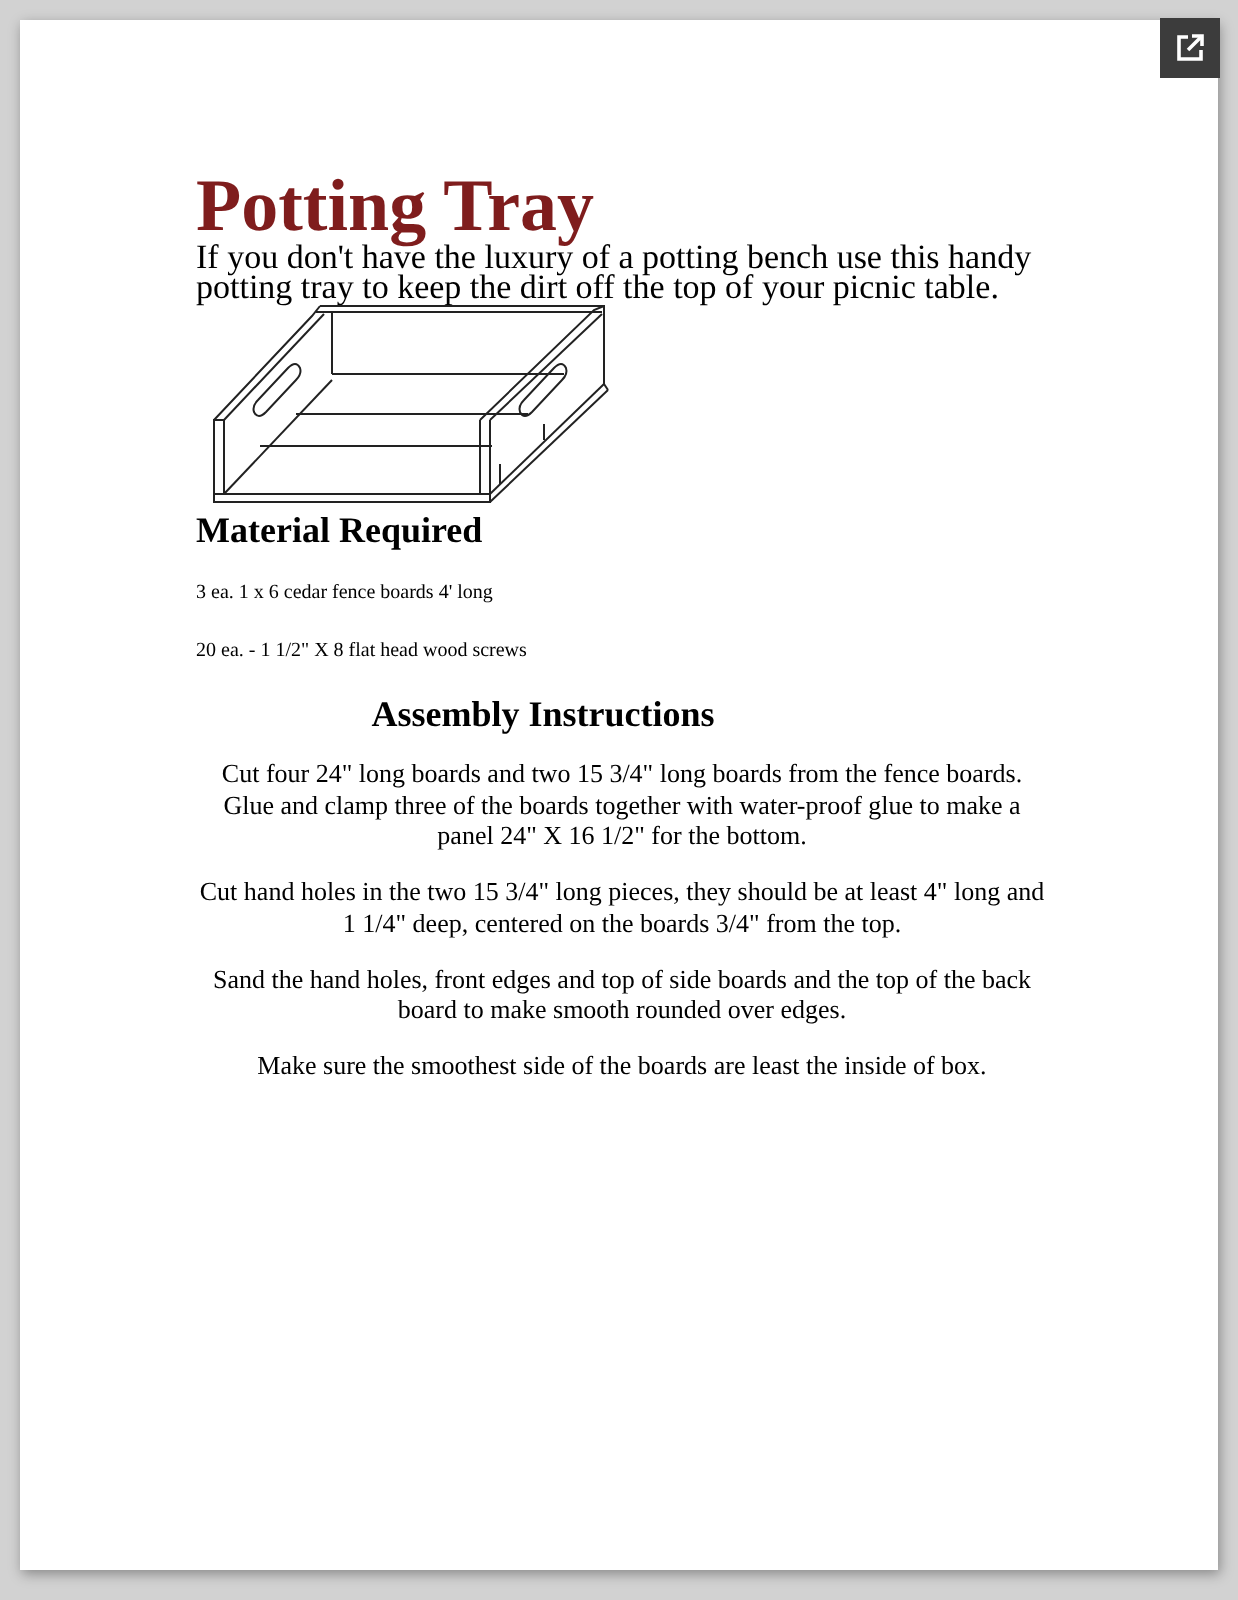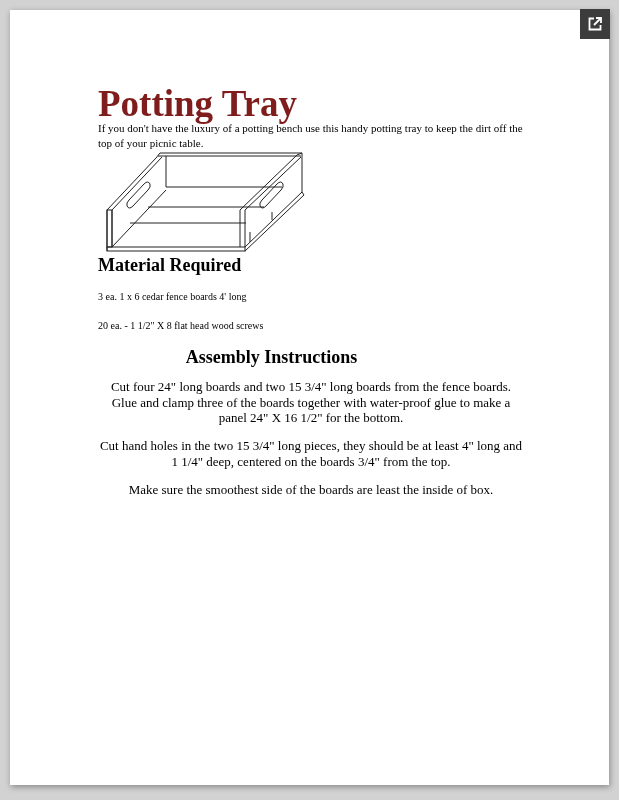--- a/index.html
+++ b/index.html
@@ -43,21 +43,21 @@
       line-height: 40px;
       color: #7f1d1d;
       white-space: nowrap;
     }
     .intro {
       position: absolute;
       left: 88px;
       top: 111px;
       width: 440px;
       margin: 0;
-      font-size: 11px;
+      font-size: 17px;
       line-height: 15px;
       color: #000;
     }
     .illustration {
       position: absolute;
       left: 86px;
       top: 140px;
     }
     .h2 {
       position: absolute;
@@ -143,20 +143,21 @@
   </svg>
 
   <h2 class="h2 material-heading">Material Required</h2>
   <p class="material m0">3 ea. 1 x 6 cedar fence boards 4' long</p>
   <p class="material m1">20 ea. - 1 1/2" X 8 flat head wood screws</p>
 
   <h2 class="h2 assembly-heading">Assembly Instructions</h2>
   <div class="steps">
     <p>Cut four 24" long boards and two 15 3/4" long boards from the fence boards. Glue and clamp three of the boards together with water-proof glue to make a panel 24" X 16 1/2" for the bottom.</p>
     <p>Cut hand holes in the two 15 3/4" long pieces, they should be at least 4" long and 1 1/4" deep, centered on the boards 3/4" from the top.</p>
+    <p>Sand the hand holes, front edges and top of side boards and the top of the back board to make smooth rounded over edges.</p>
     <p>Make sure the smoothest side of the boards are least the inside of box.</p>
   </div>
 </div>
 
 <div class="popout">
   <svg width="16" height="16" viewBox="0 0 16 16" fill="none" stroke="#ffffff" stroke-width="1.8">
     <path d="M7 2.5 H2.5 V13.5 H13.5 V9"></path>
     <path d="M9 2 H14 V7"></path>
     <line x1="14" y1="2" x2="7" y2="9"></line>
   </svg>

